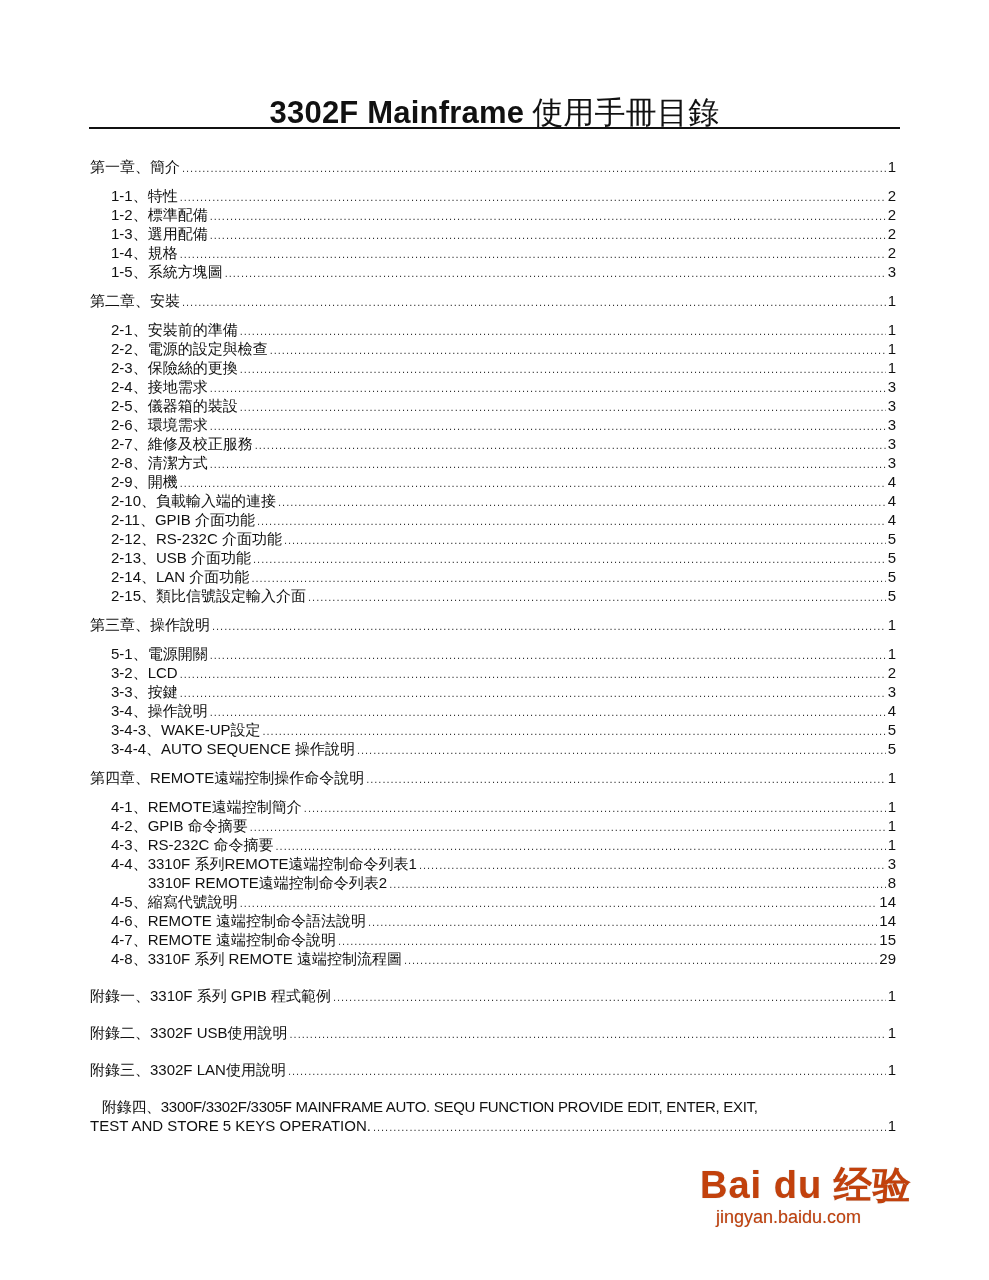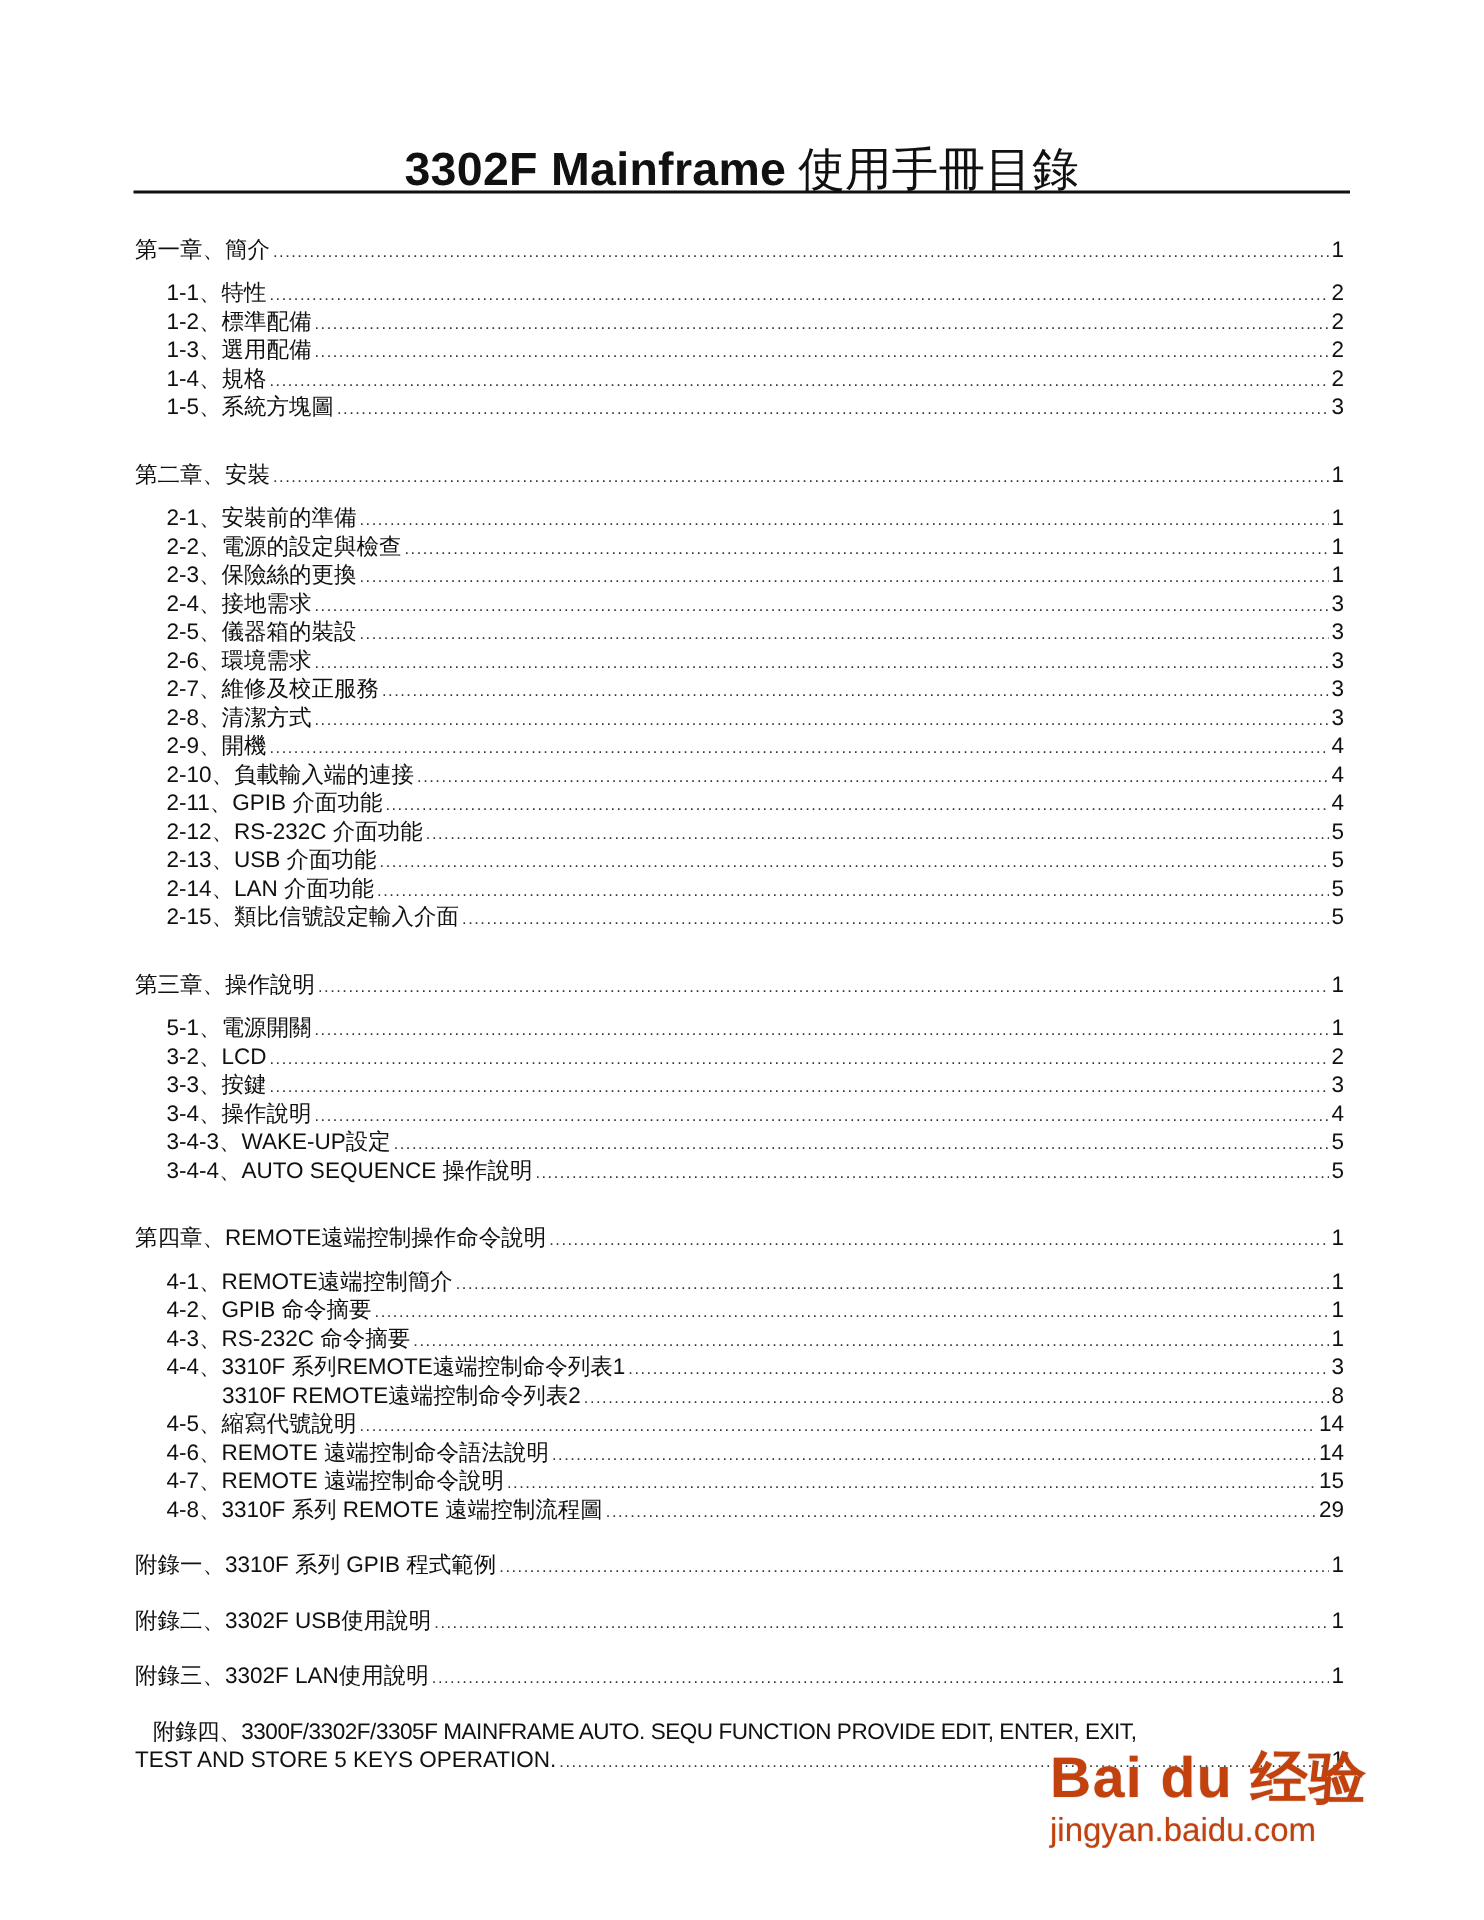--- a/index.html
+++ b/index.html
@@ -8,29 +8,29 @@
     .title .cjk { font-weight: normal; font-family: "DejaVu Sans", sans-serif; margin-left: 8px; }
     .rule { position: absolute; top: 127px; left: 89px; width: 811px; height: 2px; background: #111; }
     .toc { position: absolute; top: 157px; left: 90px; width: 806px; }
     .row { display: flex; align-items: baseline; font-size: 15px; line-height: 19px; height: 19px; white-space: nowrap; }
     .row .lbl { flex: 0 0 auto; }
     .row .dots { flex: 1 1 auto; overflow: hidden; margin: 0 2px; color: #333; letter-spacing: 1px; font-size: 11px; }
     .row .dots::before { content: "................................................................................................................................................................................................................................................................................................................................................"; }
     .row .pg { flex: 0 0 auto; }
     .row.sub { padding-left: 21px; }
     .row.subsub { padding-left: 58px; }
-    .row.ch { margin-top: 26px; }
+    .row.ch { margin-top: 10px; }
     .row.ch.first { margin-top: 0; }
     .row.ch + .row.sub { margin-top: 10px; }
     .row.app { margin-top: 18px; }
     .appx4 { margin-top: 18px; font-size: 15px; line-height: 19px; }
     .appx4 .line1 { white-space: nowrap; letter-spacing: -0.3px; padding-left: 12px; }
     .watermark { position: absolute; left: 700px; top: 1160px; color: #c2410c; text-shadow: 0 0 1px #bbb; }
     .watermark .logo { font-size: 38px; font-weight: bold; letter-spacing: 1px; }
-    .watermark .site { font-size: 22px; margin-top: -4px; }
+    .watermark .site { font-size: 18px; margin-top: -4px; margin-left: 16px; }
   </style>
 </head>
 <body>
 
 <div class="title">
   <span>3302F Mainframe</span><span class="cjk">使用手冊目錄</span>
 </div>
 <div class="rule"></div>
 
 <div class="toc">

